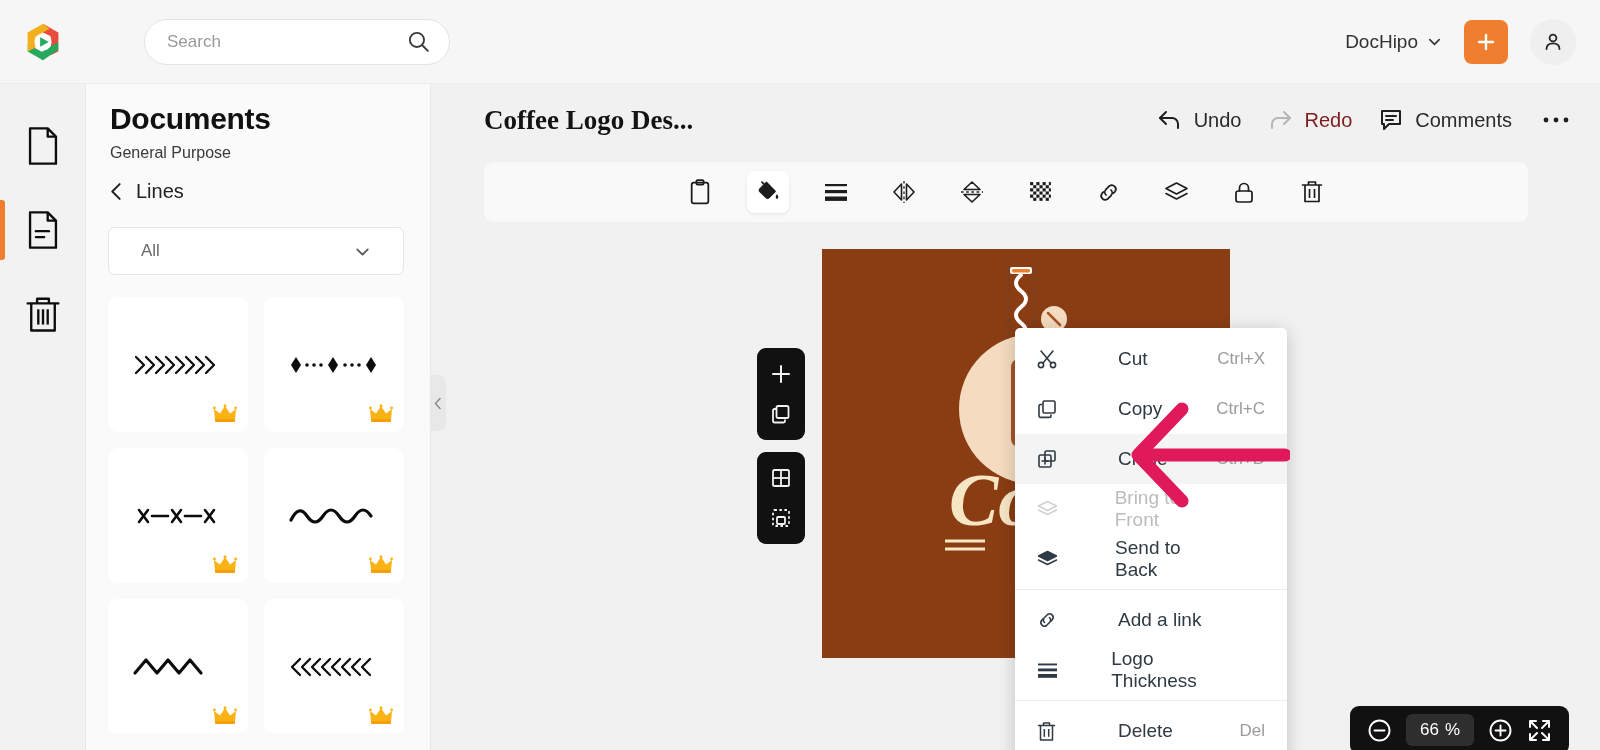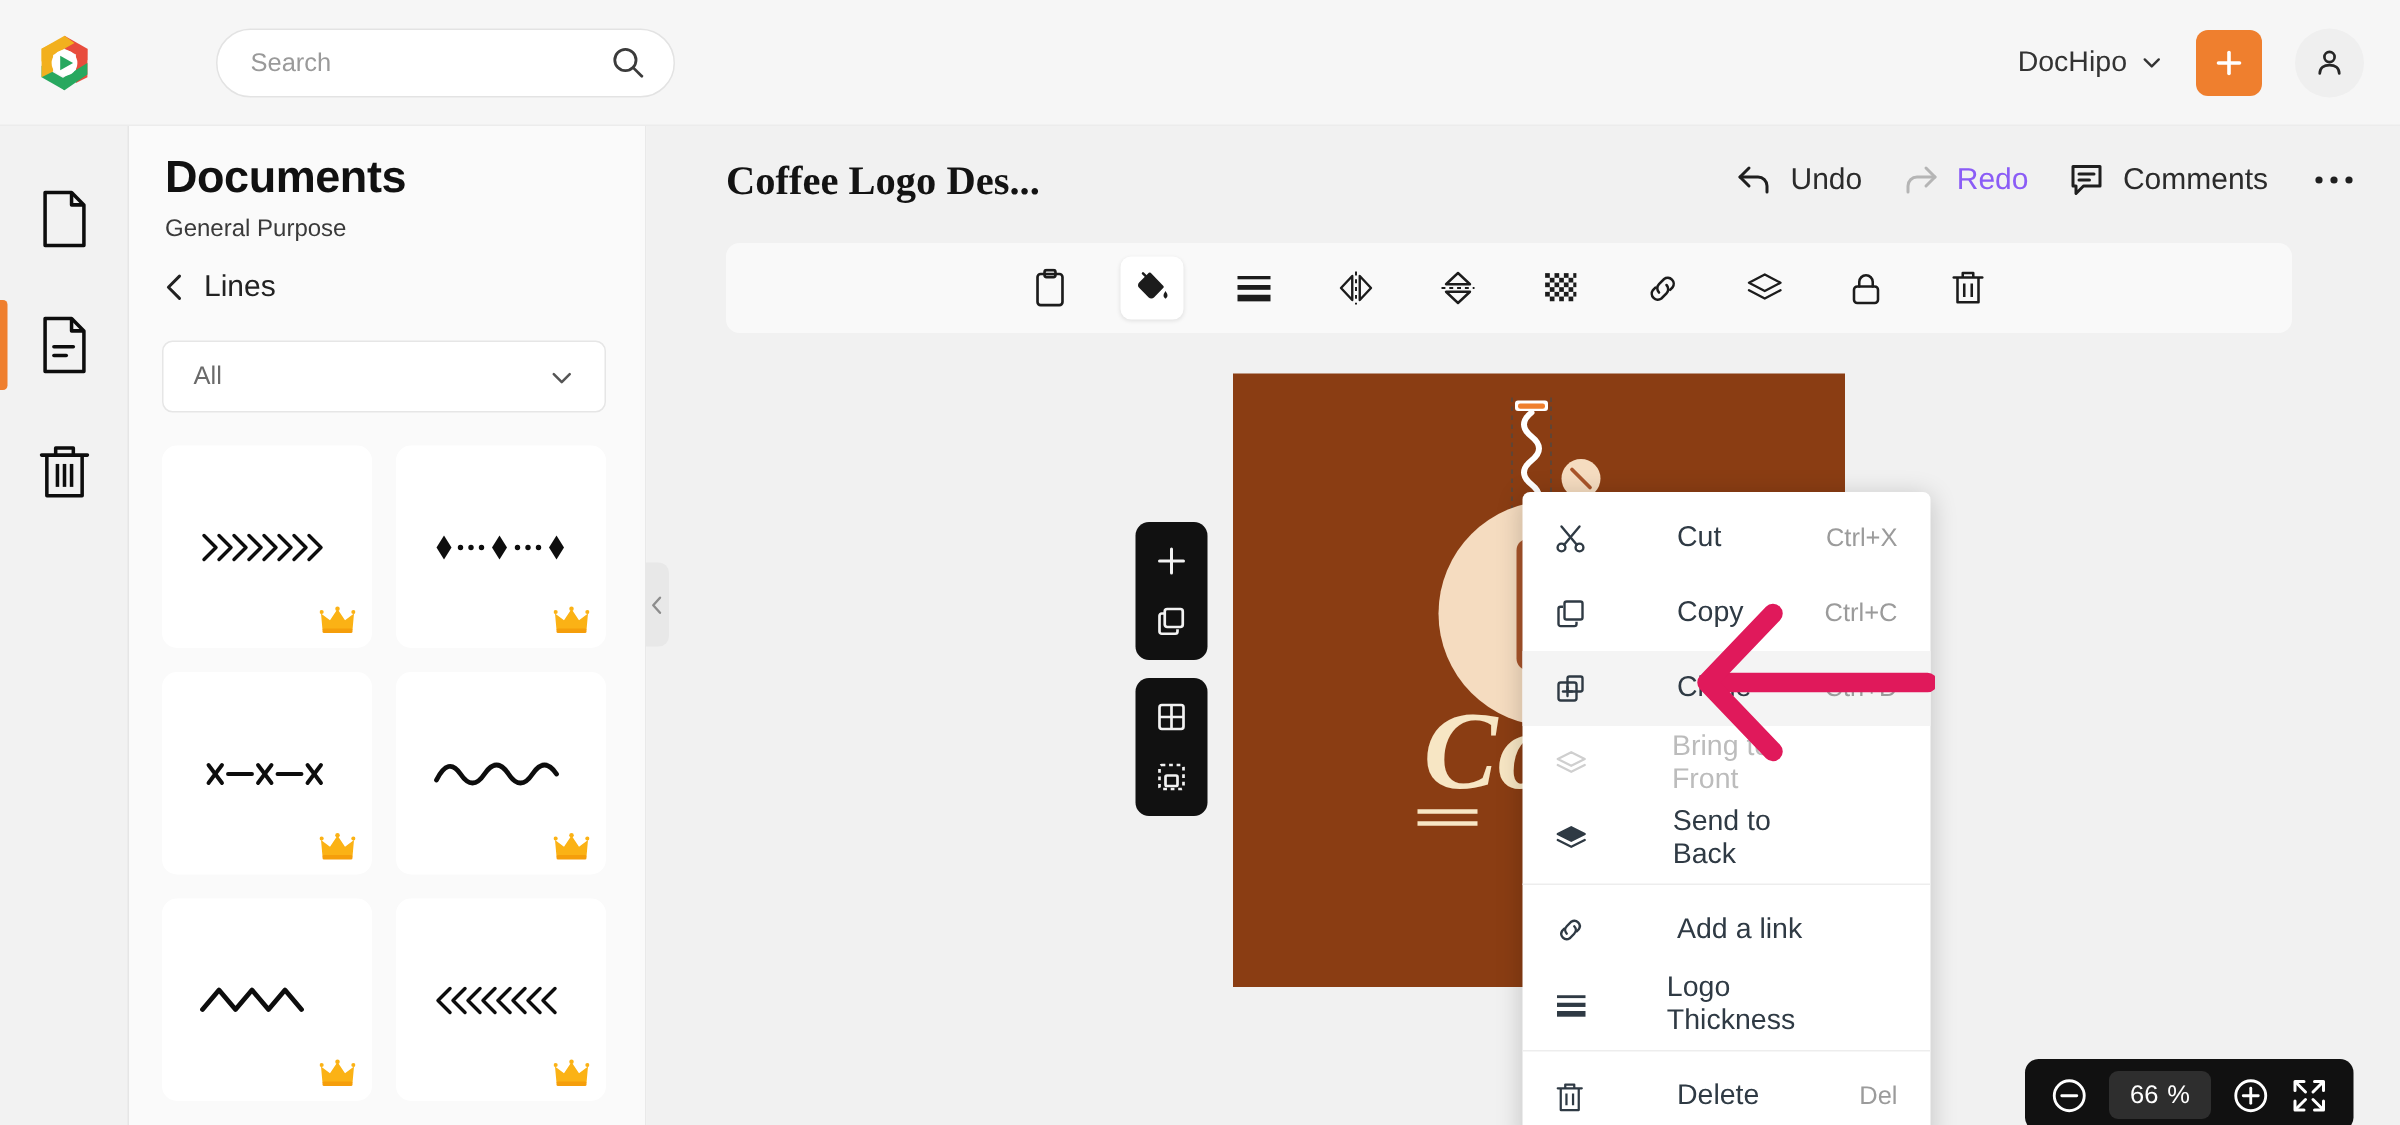--- a/index.html
+++ b/index.html
@@ -65,21 +65,21 @@
     position: absolute; left: 86px; top: 84px; width: 345px; height: 666px;
     background: #fafafa; border-right: 1px solid #e9e9e9; overflow: hidden;
   }
   .panel-title { font-size: 30px; font-weight: bold; color: #111; padding: 18px 0 0 24px; letter-spacing: -0.3px; }
   .panel-sub { font-size: 16px; color: #3a3a3a; padding: 8px 0 0 24px; }
   .panel-back { display: flex; align-items: center; gap: 13px; padding: 18px 0 0 24px; cursor: pointer; }
   .panel-back-label { font-size: 20px; color: #222; }
   .select-box {
     margin: 24px 0 0 22px; width: 296px; height: 48px; background: #ffffff;
     border: 1px solid #e6e6e6; border-radius: 7px; display: flex; align-items: center;
-    padding: 0 20px; cursor: pointer;
+    padding: 0 32px; cursor: pointer;
   }
   .select-value { flex: 1; font-size: 17px; color: #6a6a6a; }
   .grid {
     display: grid; grid-template-columns: 140px 140px; gap: 16px;
     margin: 22px 0 0 22px;
   }
   .tile {
     position: relative; width: 140px; height: 135px; background: #ffffff;
     border-radius: 10px; display: flex; align-items: center; justify-content: center;
     cursor: pointer;
@@ -101,21 +101,21 @@
   }
   .doc-header {
     position: absolute; left: 0; top: 0; width: 1169px; height: 72px;
     display: flex; align-items: center; padding: 0 30px 0 53px;
   }
   .doc-title { font-size: 27px; font-weight: bold; color: #131313; font-family: Liberation Serif, serif; }
   .doc-actions { margin-left: auto; display: flex; align-items: center; gap: 26px; }
   .action {
     display: flex; align-items: center; gap: 11px; font-size: 20px; color: #2b2b2b; cursor: pointer;
   }
-  .action.disabled { color: #8b5cf6; }
+  .action.disabled { color: #7f1d1d; }
   .more-btn { display: flex; align-items: center; cursor: pointer; padding-left: 4px; }
 
   
   .toolbar {
     position: absolute; left: 53px; top: 78px; width: 1044px; height: 60px;
     background: #f9f9f9; border-radius: 9px; display: flex; align-items: center;
     justify-content: center; gap: 26px;
   }
   .tool {
     width: 42px; height: 42px; border-radius: 7px;

